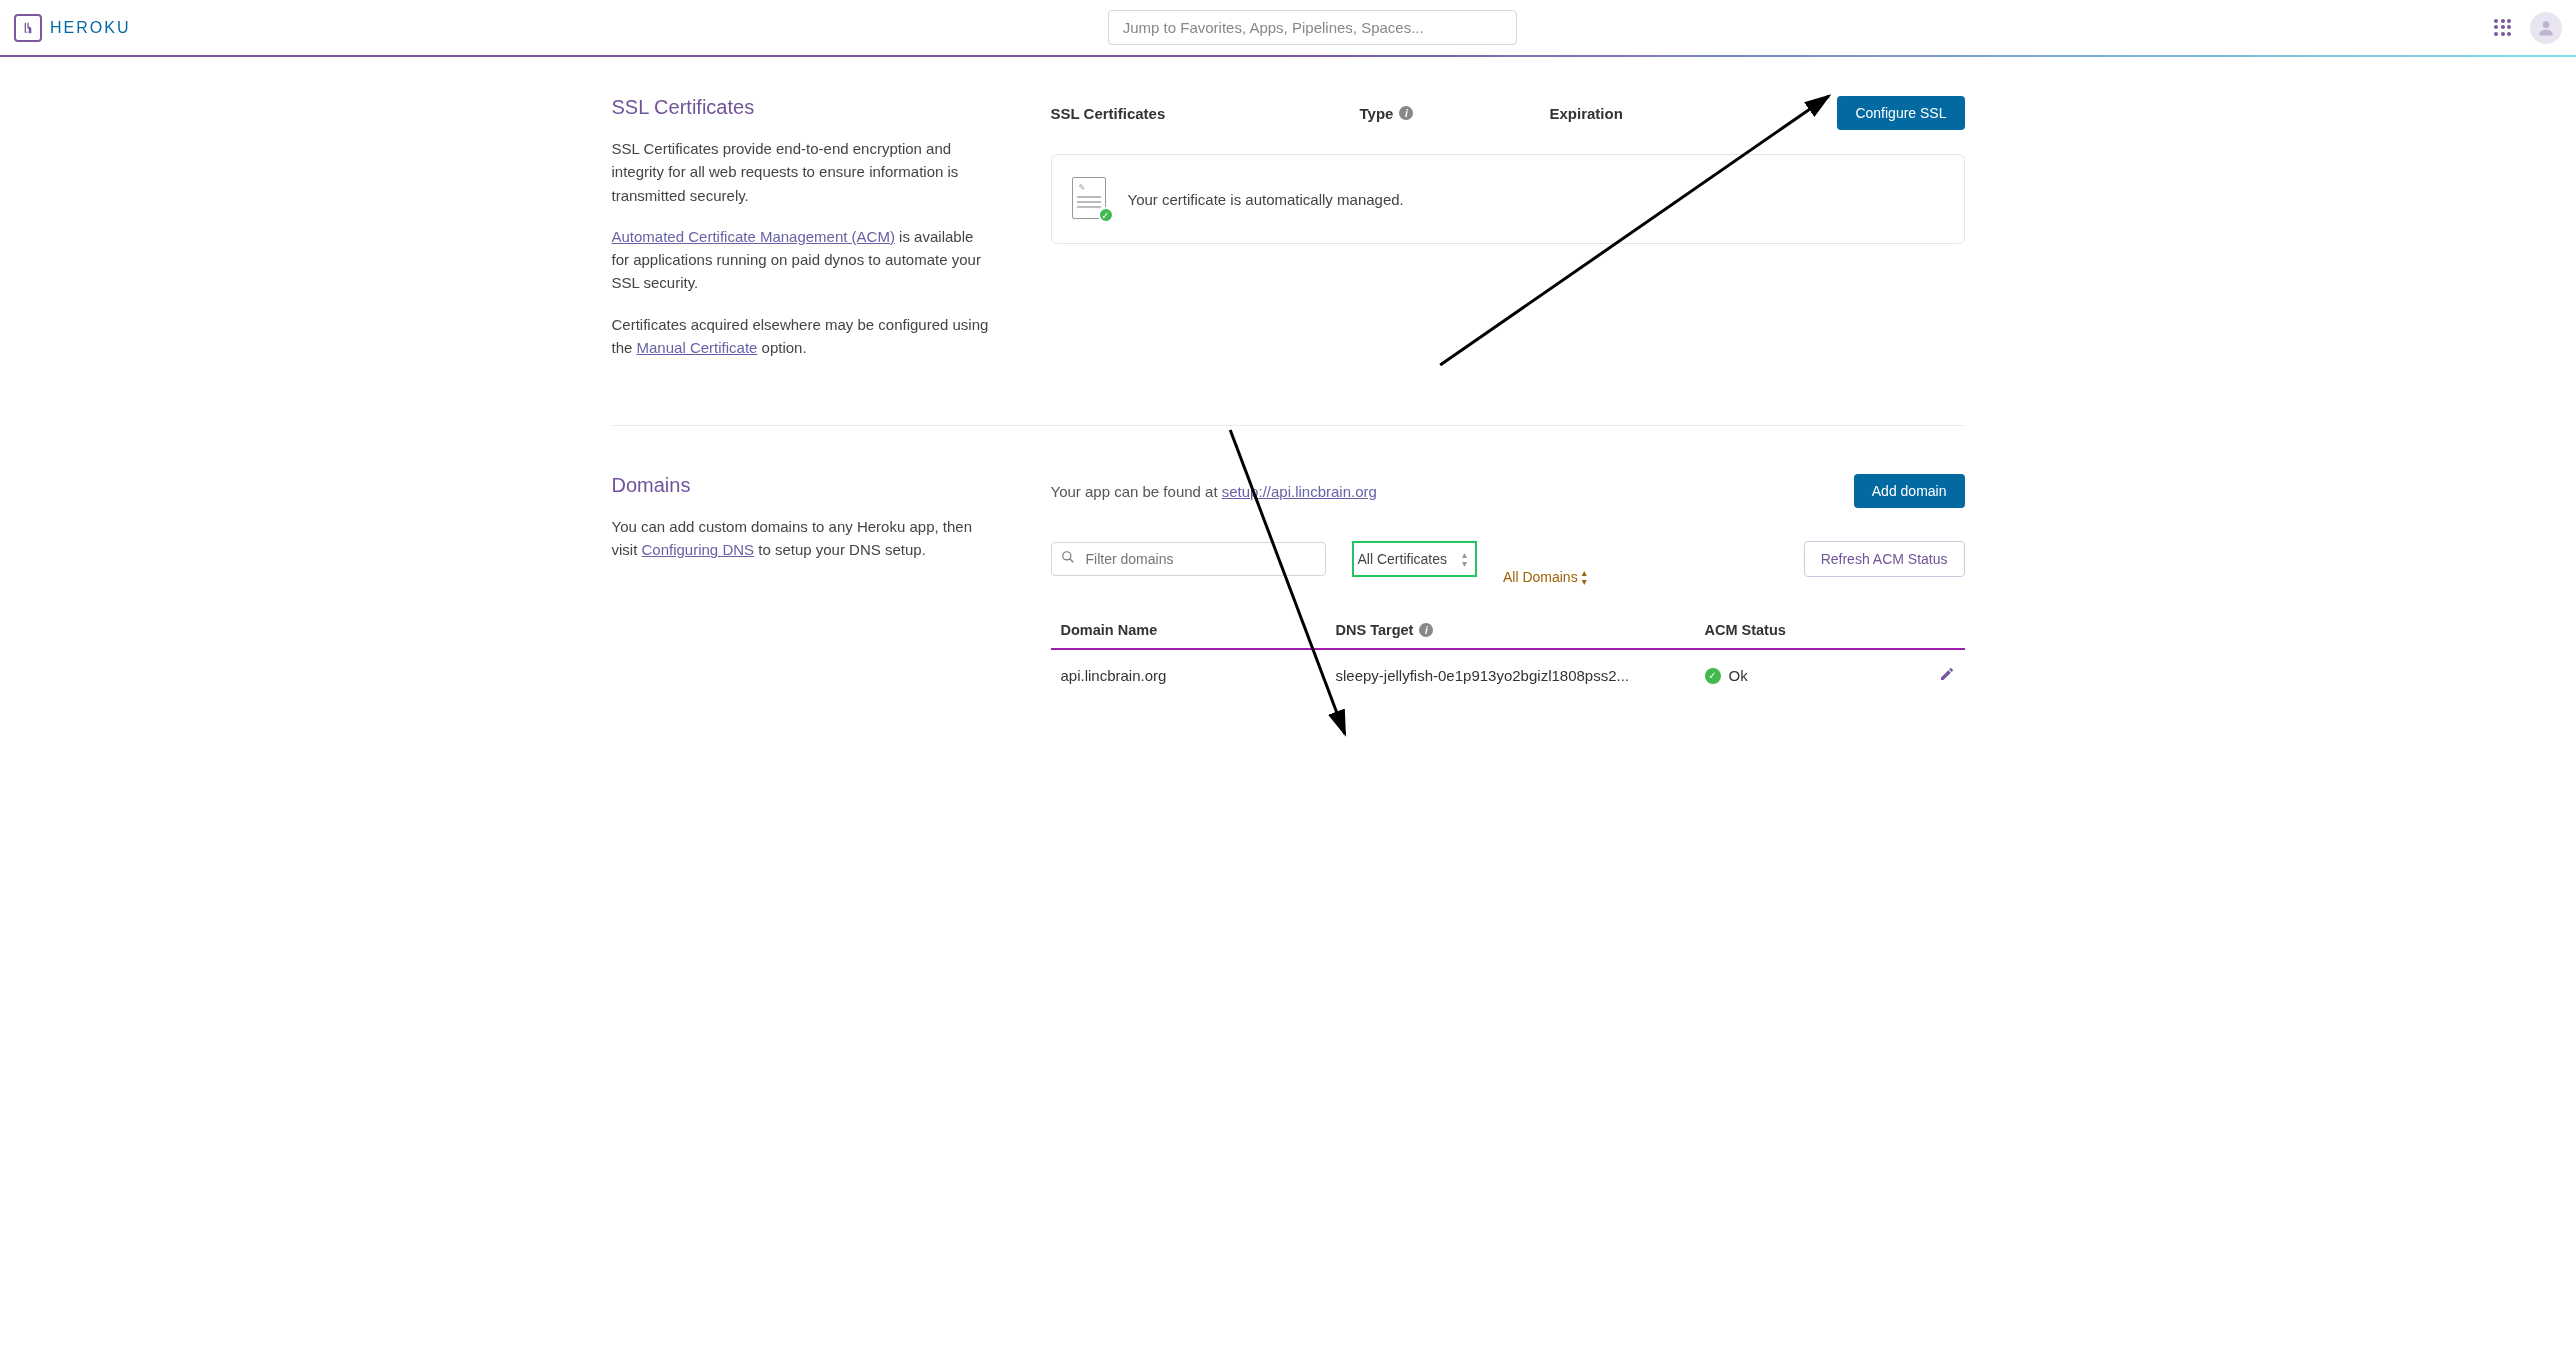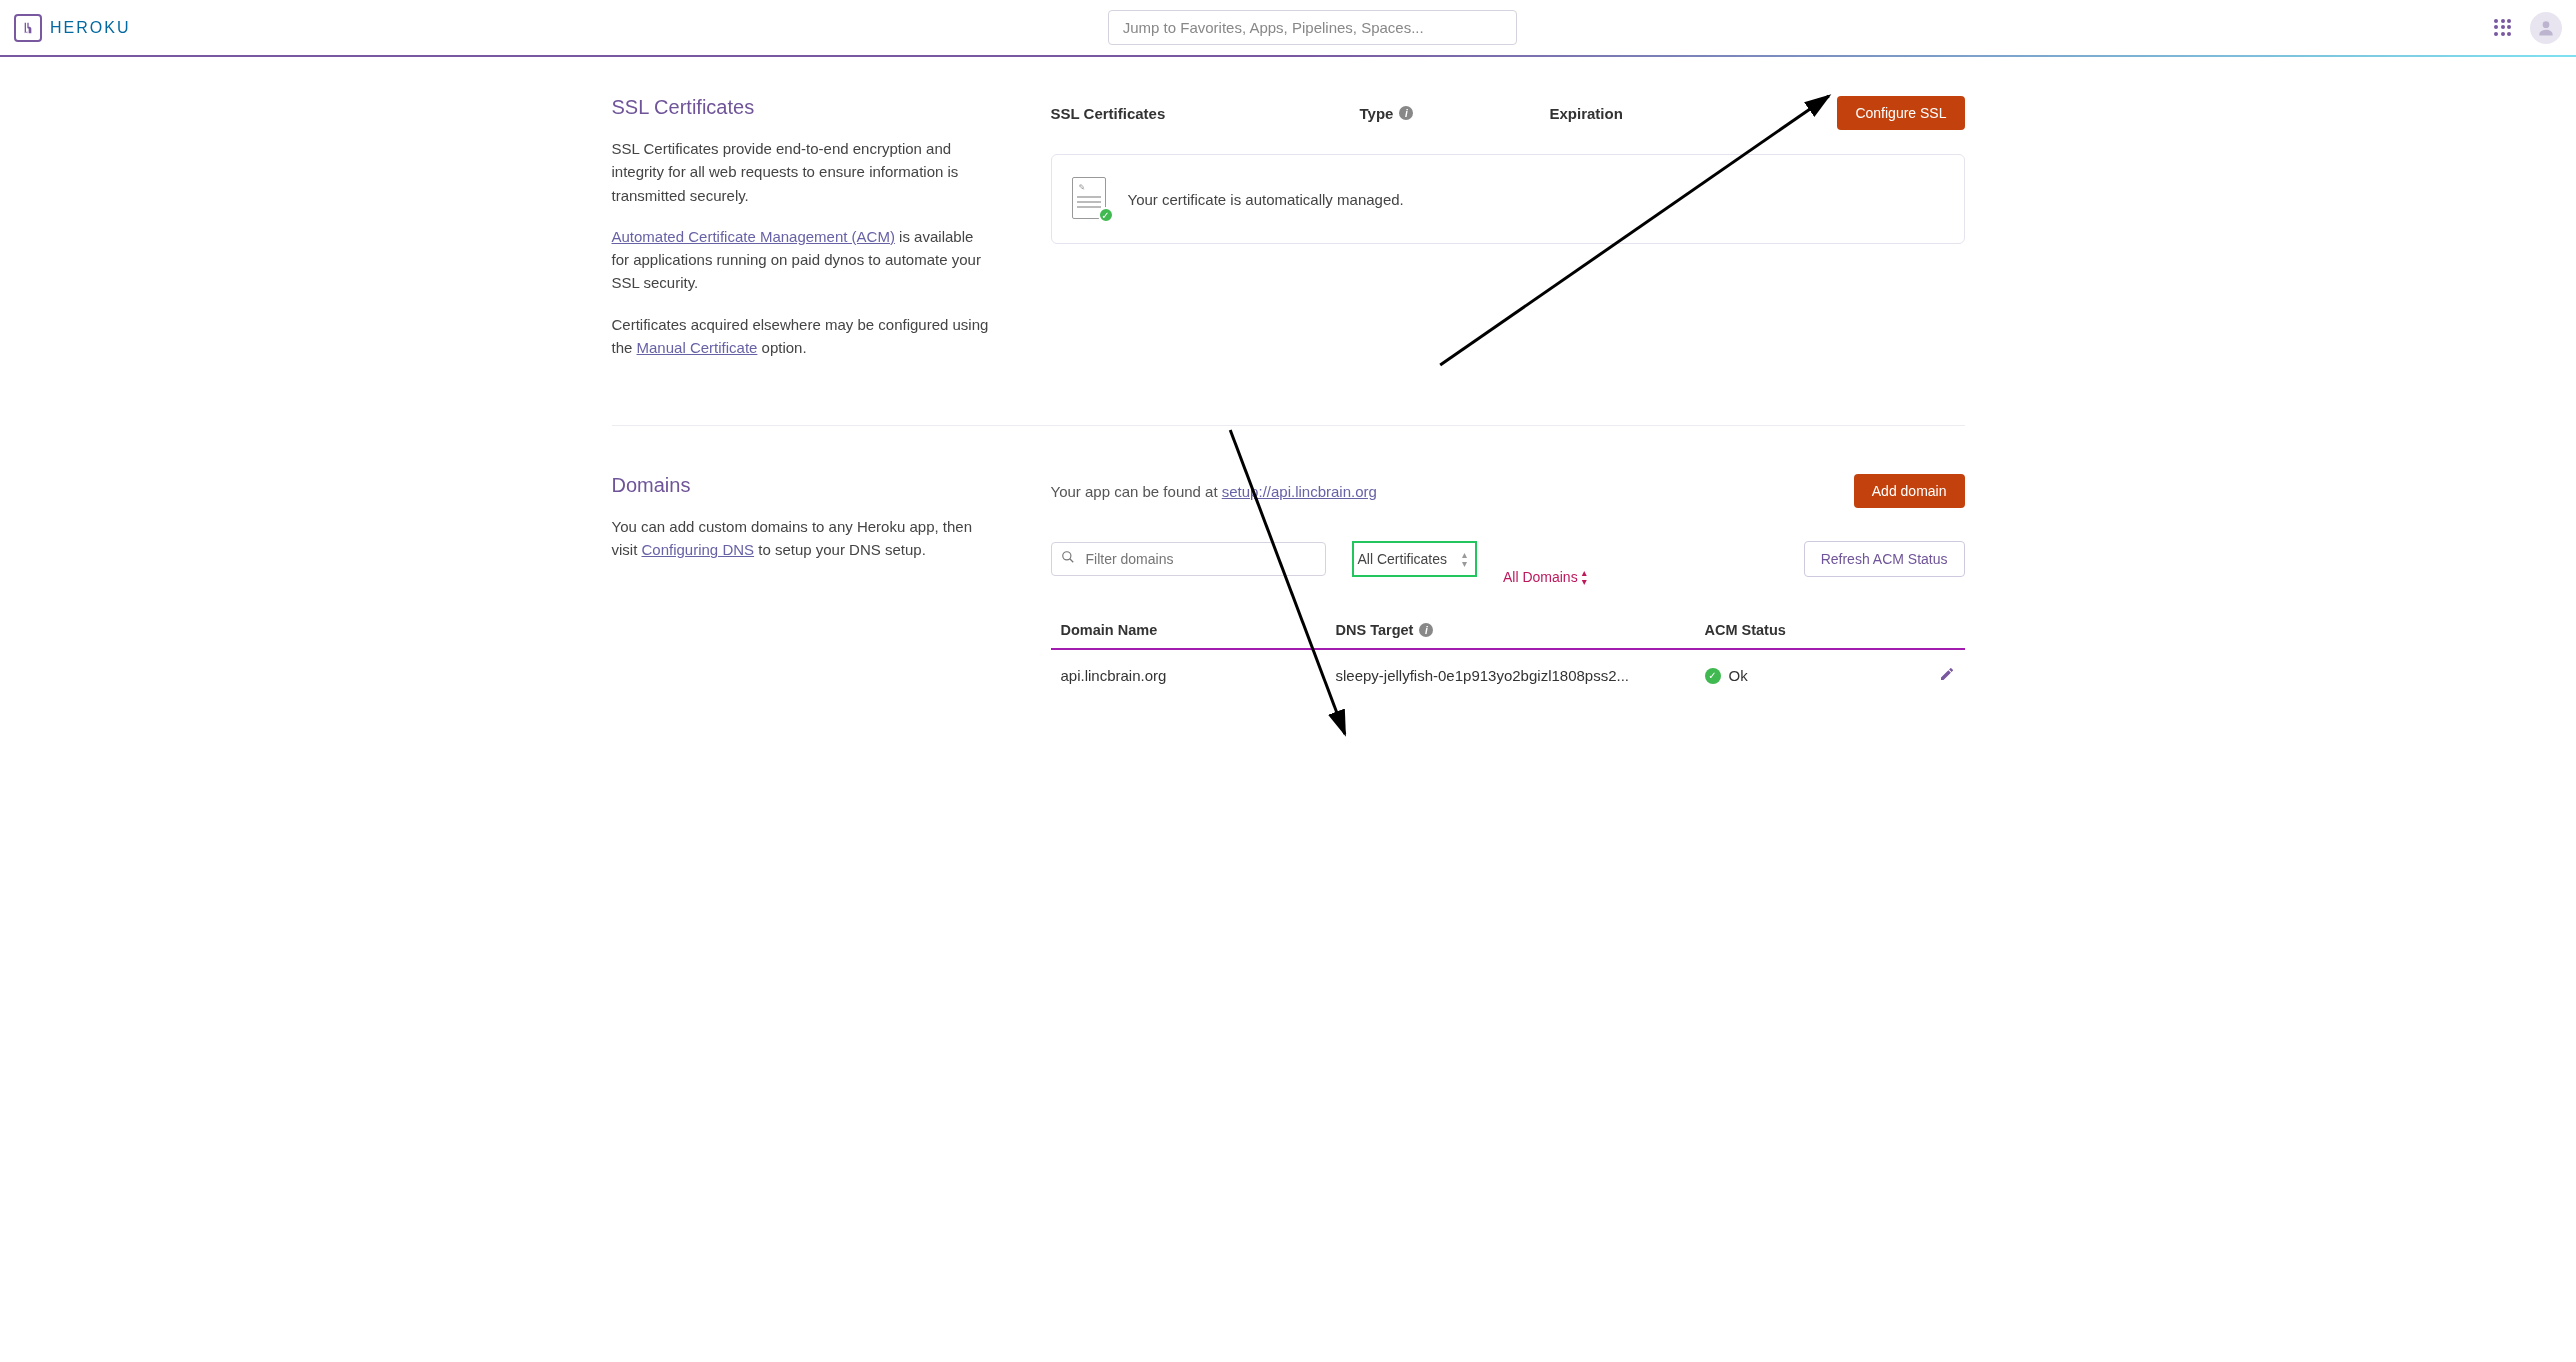--- a/index.html
+++ b/index.html
@@ -107,21 +107,21 @@
     }
     .ssl-h { font-weight: 600; font-size: 15px; color: #333; display:flex; align-items:center; gap:6px; }
     .ssl-h.col-cert { width: 309px; }
     .ssl-h.col-type { width: 190px; }
     .ssl-h.col-exp  { flex: 1; }
     .info-icon {
       width:14px; height:14px; border-radius:50%; background:#888; color:#fff;
       display:inline-flex; align-items:center; justify-content:center; font-size:10px; font-style:italic; font-weight:bold;
     }
     .btn {
-      background: #c2410c;
+      background: #0369a1;
       color: #fff;
       border: none;
       border-radius: 4px;
       padding: 9px 18px;
       font-size: 14px;
       font-weight: 500;
       cursor: pointer;
     }
     .btn-outline {
       background: #fff;
@@ -173,21 +173,21 @@
     }
     .filter-input {
       width:100%; padding:8px 12px 8px 34px; border:1px solid #d6d2e0; border-radius:4px; font-size:14px;
     }
     .filter-input-wrap .sicon { position:absolute; left:10px; top:50%; transform:translateY(-50%); color:#888; }
     .select-box {
       border:2px solid #22c55e; border-radius:0; padding:8px 28px 8px 4px; font-size:14px; color:#444;
       position:relative; background:#fff; cursor:pointer;
     }
     .select-box .caret { position:absolute; right:8px; top:50%; transform:translateY(-50%); color:#999; font-size:10px; line-height:9px; }
-    .all-domains-link { color:#be185d; font-weight:500; font-size:14px; display:flex; align-items:center; gap:4px; cursor:pointer;margin-top:36px; }
+    .all-domains-link { color:#a16207; font-weight:500; font-size:14px; display:flex; align-items:center; gap:4px; cursor:pointer;margin-top:36px; }
     .spacer-flex { flex:1; }
     .table-header {
       display:flex; padding: 10px 10px; border-bottom:2px solid #a21caf;
       font-weight:600; font-size:14.5px; color:#333;
     }
     .table-header .th-name { width:275px; }
     .table-header .th-dns { width:369px; display:flex; align-items:center; gap:6px;}
     .table-header .th-acm { flex:1; }
     .table-row {
       display:flex; align-items:center; padding: 16px 10px; font-size:15px; color:#333;

